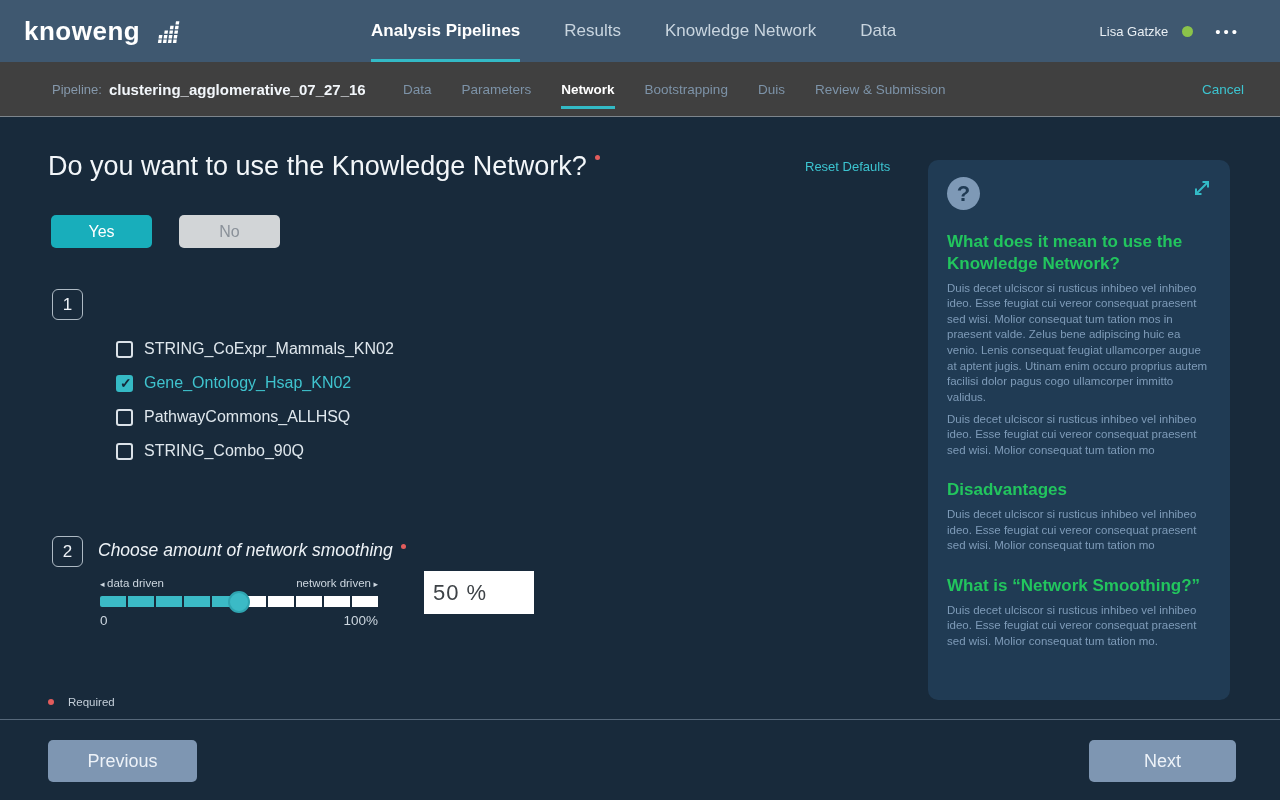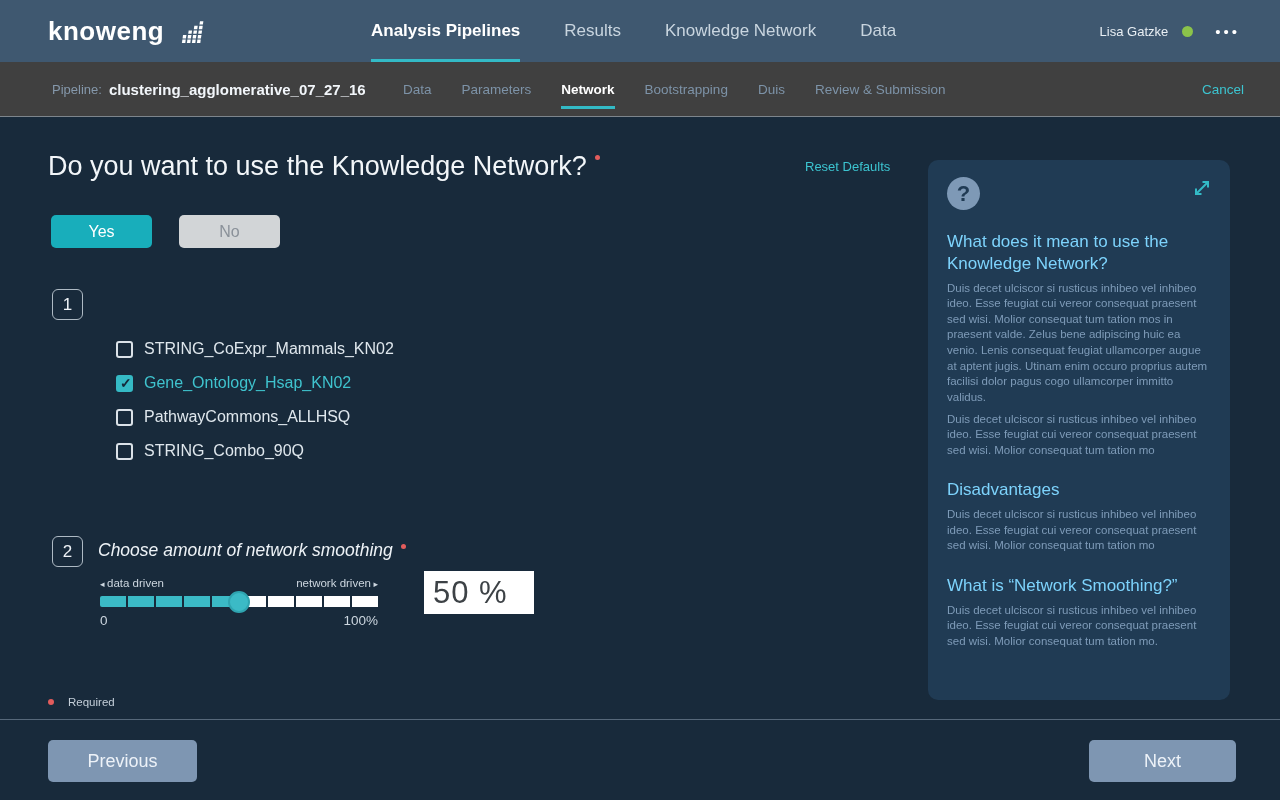--- a/index.html
+++ b/index.html
@@ -9,21 +9,21 @@
     background:#182a3b;
     position:relative;
     color:#e8eef3;
   }
 
   
   .topnav {
     position:absolute; top:0; left:0; width:1280px; height:62px;
     background:#3f5870; display:flex; align-items:center;
   }
-  .brand { display:flex; align-items:center; margin-left:48px; gap:17px; }
+  .brand { display:flex; align-items:center; margin-left:24px; gap:17px; }
   .brand-text { font-size:26px; font-weight:bold; color:#ffffff; letter-spacing:0.5px; }
   .logo-dots { margin-top:4px; }
   .topnav-items { position:absolute; left:371px; top:0; height:62px; display:flex; gap:44px; align-items:center; }
   .topnav-item { position:relative; height:62px; display:flex; align-items:center;
     font-size:17px; color:#c9d5df; cursor:pointer; white-space:nowrap; }
   .topnav-item.active { color:#ffffff; font-weight:bold; }
   .topnav-item.active::after {
     content:""; position:absolute; left:0; right:0; bottom:0; height:3px; background:#33bac6;
   }
   .user-area { position:absolute; right:40px; top:0; height:62px; display:flex; align-items:center; gap:14px; }
@@ -98,21 +98,21 @@
   .slider-handle {
     position:absolute; top:50%; width:22px; height:22px; border-radius:50%;
     background:#3bbac6; border:2px solid #2fa4b0; transform:translate(-50%,-50%); cursor:grab; z-index:2;
   }
   .slider-minmax { display:flex; justify-content:space-between; font-size:13.5px; color:#ccd6df; margin-top:6px; }
 
   .value-box {
     position:absolute; left:424px; top:453px; width:110px; height:43px; background:#ffffff;
     display:flex; align-items:center; padding-left:9px;
   }
-  .value-text { font-size:31px; color:#3d4246; letter-spacing:1px; }
+  .value-text { font-size:22px; color:#3d4246; letter-spacing:1px; }
 
   .required-note { position:absolute; left:48px; top:578px; display:flex; align-items:center; gap:14px; }
   .required-note .dot { width:6px; height:6px; border-radius:50%; background:#e25c5c; }
   .required-note .txt { font-size:11.5px; color:#c4cfd9; }
 
   .footer-divider { position:absolute; left:0; right:0; top:601px; height:1px; background:#56687a; }
 
   .btn-prev, .btn-next {
     position:absolute; top:622px; height:42px; border:none; border-radius:5px; background:#7e96b2;
     color:#edf2f8; font-size:18px; font-family:inherit; cursor:pointer;
@@ -126,21 +126,21 @@
     position:absolute; left:928px; top:42px; width:302px; height:540px;
     background:#203b54; border-radius:10px; padding:17px 19px;
   }
   .help-head { display:flex; justify-content:space-between; align-items:flex-start; }
   .q-icon {
     width:33px; height:33px; border-radius:50%; background:#7e99b6;
     display:flex; align-items:center; justify-content:center;
     color:#203b54; font-size:22px; font-weight:bold;
   }
   .expand-icon { cursor:pointer; margin-top:2px; }
-  .help-section-heading { font-size:17px; color:#7dd3fc; margin-top:21px; line-height:1.28; }
+  .help-section-heading { font-size:17px; color:#22c55e; margin-top:21px; line-height:1.28;font-weight:bold; }
   .help-section-body { font-size:11.5px; color:#7e9bb8; margin-top:6px; line-height:1.36; }
 </style>
 </head>
 <body>
 
 <div class="topnav">
   <div class="brand">
     <span class="brand-text">knoweng</span>
     <svg class="logo-dots" width="26" height="24" viewBox="0 0 26 24">
       <g fill="#ffffff" transform="skewX(-8)">

